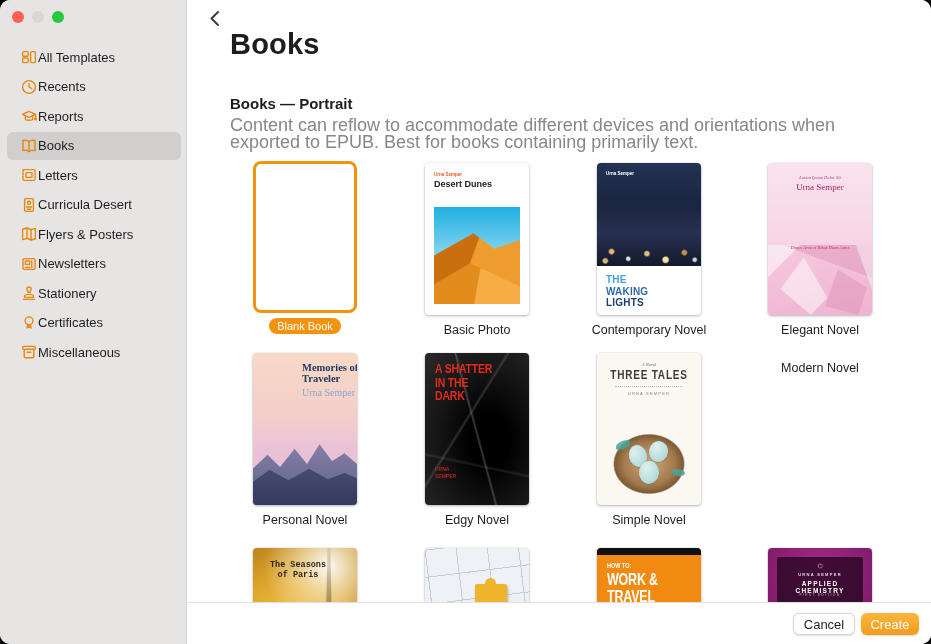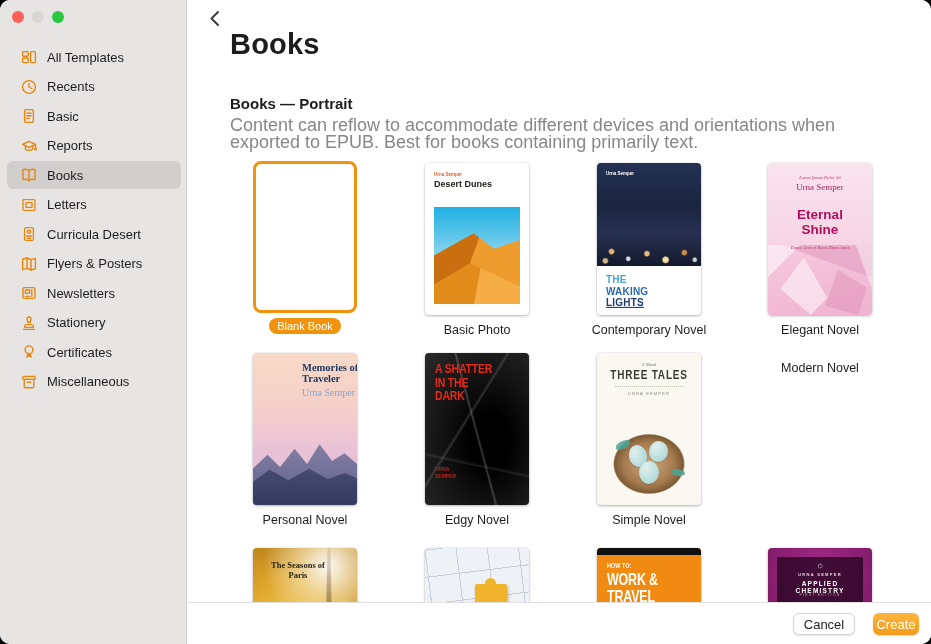--- a/index.html
+++ b/index.html
@@ -7,21 +7,21 @@
   .window{position:relative;width:931px;height:644px;border-radius:10px;overflow:hidden;background:#fff;}
 
   
   .sidebar{position:absolute;left:0;top:0;width:187px;height:644px;background:#e7e5e3;border-right:1px solid #d4d2d0;}
   .traffic{position:absolute;top:11px;left:12px;display:flex;gap:8px;}
   .tl{width:12px;height:12px;border-radius:50%;}
   .nav{position:absolute;top:43px;left:7px;right:5px;}
   .nav-row{display:flex;align-items:center;height:28px;margin-bottom:1.5px;border-radius:6px;padding-left:13px;cursor:default;}
   .nav-row.selected{background:#d1cfcd;}
   .nav-row svg{width:18px;height:18px;flex:0 0 18px;}
-  .nav-label{margin-left:9px;font-size:13px;color:#1d1d1f;white-space:nowrap;}
+  .nav-label{font-size:13px;color:#1d1d1f;white-space:nowrap;}
   .ic{stroke:#e8860d;fill:none;stroke-width:1.4;stroke-linecap:round;stroke-linejoin:round;}
   .icf{fill:#e8860d;stroke:none;}
 
   
   .content{position:absolute;left:188px;top:0;width:743px;height:644px;background:#fff;overflow:hidden;}
   .back{position:absolute;left:16px;top:8px;width:20px;height:20px;display:flex;align-items:center;justify-content:center;}
   .page-title{position:absolute;left:42px;top:28px;font-size:29px;font-weight:700;color:#1d1d1f;letter-spacing:.2px;}
   .sec-title{position:absolute;left:42px;top:95px;font-size:15px;font-weight:700;color:#1d1d1f;}
   .sec-desc{position:absolute;left:42px;top:117px;width:668px;font-size:18px;line-height:16.5px;color:#87878c;}
 
@@ -46,21 +46,21 @@
       radial-gradient(circle at 14% 86%,rgba(245,190,110,.95) 0 2px,rgba(245,190,110,0) 3.5px),
       radial-gradient(circle at 30% 93%,rgba(255,255,255,.85) 0 1.5px,rgba(255,255,255,0) 3px),
       radial-gradient(circle at 48% 88%,rgba(250,205,130,.9) 0 2px,rgba(250,205,130,0) 3.5px),
       radial-gradient(circle at 66% 94%,rgba(255,235,170,.95) 0 2.5px,rgba(255,235,170,0) 4px),
       radial-gradient(circle at 84% 87%,rgba(235,160,70,.85) 0 2px,rgba(235,160,70,0) 3.5px),
       radial-gradient(circle at 94% 94%,rgba(255,255,255,.8) 0 1.5px,rgba(255,255,255,0) 3px),
       radial-gradient(circle at 8% 95%,rgba(255,220,150,.8) 0 2px,rgba(255,220,150,0) 3.5px),
       linear-gradient(#233254 0%,#1a2540 40%,#283052 68%,#131a2c 100%);}
   .cn-author{position:absolute;top:8px;left:9px;font-size:4.5px;font-weight:700;color:#fff;}
   .cn-title{position:absolute;left:9px;bottom:7px;font-weight:800;font-size:10px;line-height:10.5px;letter-spacing:.2px;transform:scaleY(1.1);transform-origin:bottom left;}
-  .cn-t1{color:#4aa0d8;display:block;} .cn-t2{color:#2a6bb0;display:block;} .cn-t3{color:#1d3d6e;display:block;text-decoration:underline;}
+  .cn-t1{color:#4aa0d8;display:block;} .cn-t2{color:#2a6bb0;display:block;} .cn-t3{color:#1d3d6e;display:block;}
 
   
   .cv-elegant{background:linear-gradient(#f9e3ee 0%,#f7d6e5 48%,#f3c3da 100%);}
   .el-crystal{position:absolute;left:0;right:0;bottom:0;height:46%;
     background:linear-gradient(135deg,rgba(255,255,255,.55) 18%,rgba(255,255,255,0) 19%),
       linear-gradient(250deg,rgba(255,255,255,.45) 12%,rgba(255,255,255,0) 13%),
       linear-gradient(200deg,rgba(222,150,186,.5) 30%,rgba(222,150,186,0) 31%),
       linear-gradient(165deg,#f6cadf 0%,#efb2d0 100%);}
   .el-shard1{position:absolute;bottom:0;left:12%;width:45%;height:38%;background:rgba(255,255,255,.5);clip-path:polygon(50% 0,100% 70%,65% 100%,0 55%);}
   .el-shard2{position:absolute;bottom:0;right:5%;width:40%;height:30%;background:rgba(214,130,170,.35);clip-path:polygon(30% 0,100% 40%,80% 100%,0 80%);}
@@ -108,21 +108,21 @@
   .mn-trees{position:absolute;left:0;right:0;bottom:0;height:44%;background:#0f1b26;clip-path:polygon(0 100%,0 52%,5% 58%,9% 30%,13% 56%,18% 44%,22% 60%,27% 24%,31% 54%,35% 48%,39% 62%,45% 34%,49% 58%,55% 20%,59% 52%,63% 46%,67% 60%,73% 30%,77% 56%,81% 48%,85% 62%,91% 36%,95% 56%,100% 48%,100% 100%);}
   .mn-kicker{position:absolute;top:9px;width:100%;text-align:center;font-family:"Liberation Serif",serif;font-style:italic;font-size:5px;color:#f2efe8;}
   .mn-title{position:absolute;top:16px;left:50%;transform:translateX(-50%) scaleY(1.1);transform-origin:top center;width:66px;text-align:center;font-weight:800;font-size:9.5px;line-height:10px;letter-spacing:.3px;color:#fff;}
   .mn-author{position:absolute;bottom:10px;width:100%;text-align:center;font-size:4px;letter-spacing:1px;color:#cbb9a4;}
 
   
   .cv-seasons{background:
       radial-gradient(circle at 72% 12%,rgba(255,255,255,.95) 0%,rgba(255,244,210,.55) 20%,rgba(255,244,210,0) 42%),
       radial-gradient(circle at 30% 55%,#f3c94e 0%,#dca32a 48%,#b47c16 90%);}
   .ss-tower{position:absolute;right:20%;top:0;bottom:0;width:14%;background:linear-gradient(rgba(120,95,60,.15),rgba(105,82,48,.6) 45%,rgba(88,64,34,.75));clip-path:polygon(40% 0,60% 0,82% 100%,18% 100%);filter:blur(.6px);}
-  .ss-title{position:absolute;top:13px;left:14px;width:62px;text-align:center;font-family:Liberation Serif, serif;font-weight:700;font-size:8.5px;line-height:9.5px;color:#2c2619;}
+  .ss-title{position:absolute;top:13px;left:14px;width:62px;text-align:center;font-family:Liberation Mono, monospace;font-weight:700;font-size:8.5px;line-height:9.5px;color:#2c2619;}
 
   
   .cv-puzzle{background:#eef1f5;}
   .pz-lines{position:absolute;inset:-20%;background:
       repeating-linear-gradient(rgba(0,0,0,0) 0 26px,#c6cdd8 26px 27px),
       repeating-linear-gradient(90deg,rgba(0,0,0,0) 0 30px,#c6cdd8 30px 31px);
       transform:rotate(-7deg);}
   .pz-piece{position:absolute;top:36px;left:50px;width:32px;height:20px;background:#f0b42c;border-radius:2px;box-shadow:1px 2px 3px rgba(110,90,40,.45);}
   .pz-piece::before{content:'';position:absolute;top:-6px;left:10px;width:11px;height:11px;border-radius:50%;background:#f0b42c;}
 
@@ -140,21 +140,21 @@
   .ch-band{position:absolute;left:9px;right:9px;top:9px;height:56px;background:rgba(42,6,35,.82);border-radius:2px;}
   .ch-mol{position:absolute;top:5px;width:100%;text-align:center;font-size:6px;color:#d9a8cc;}
   .ch-author{position:absolute;top:15px;width:100%;text-align:center;font-weight:700;font-size:4px;letter-spacing:1.3px;color:#e8d3e2;}
   .ch-title{position:absolute;top:23px;width:100%;text-align:center;font-weight:800;font-size:6.5px;letter-spacing:1.2px;color:#fff;}
   .ch-edition{position:absolute;top:36px;width:100%;text-align:center;font-size:3.5px;letter-spacing:1.2px;color:#c9a0bd;}
 
   
   .footer{position:absolute;left:0;right:0;bottom:0;height:42px;background:#fff;border-top:1px solid #e2e0df;z-index:5;padding-left:36px;}
   .btn{position:absolute;top:10px;height:22px;border-radius:6px;font-size:13px;display:flex;align-items:center;justify-content:center;cursor:default;}
   .btn-cancel{right:76px;width:62px;background:#fff;border:1px solid #d6d6d6;color:#1d1d1f;box-shadow:0 .5px 1.5px rgba(0,0,0,.12);}
-  .btn-create{right:12px;width:46px;background:linear-gradient(#fcb53c,#f29c1c);border:none;color:#fff;box-shadow:0 .5px 1.5px rgba(0,0,0,.15);text-align:right;}
+  .btn-create{right:12px;width:58px;background:linear-gradient(#fcb53c,#f29c1c);border:none;color:#fff;box-shadow:0 .5px 1.5px rgba(0,0,0,.15);text-align:right;}
 </style>
 </head>
 <body>
 
 <div class="window">
 
   <div class="sidebar">
     <div class="traffic">
       <div class="tl" style="background:#ff5f57"></div>
       <div class="tl" style="background:#d9d7d6"></div>
@@ -173,29 +173,20 @@
         <span class="nav-label">All Templates</span>
       </div>
       <div class="nav-row">
         <svg viewBox="0 0 18 18">
             <g class="ic">
               <circle cx="9" cy="9" r="6.4"></circle>
               <path d="M9 5.6 V9 L11.8 10.6"></path>
             </g>
           </svg>
         <span class="nav-label">Recents</span>
-      </div>
-      <div class="nav-row">
-        <svg viewBox="0 0 18 18">
-            <g class="ic">
-              <rect x="4.6" y="2.6" width="8.8" height="12.8" rx="1.4"></rect>
-              <path d="M6.8 6.2 h4.4 M6.8 8.8 h4.4 M6.8 11.4 h2.6"></path>
-            </g>
-          </svg>
-        <span class="nav-label">Basic</span>
       </div>
       <div class="nav-row">
         <svg viewBox="0 0 18 18">
             <g class="ic">
               <path d="M2.5 7.4 L9 4.4 L15.5 7.4 L9 10.4 Z"></path>
               <path d="M5.4 9.1 v2.9 c0 1.7 7.2 1.7 7.2 0 V9.1"></path>
               <path d="M15.5 7.4 v3.4"></path>
               <circle cx="15.5" cy="12" r=".8"></circle>
             </g>
           </svg>
@@ -319,24 +310,20 @@
       <div class="cap">Contemporary Novel</div>
     </div>
 
     <div class="cell" style="left:562px;top:163px">
       <div class="cover cv-elegant">
         <div class="el-crystal"></div>
         <div class="el-shard1"></div>
         <div class="el-shard2"></div>
         <div class="el-kicker">Lorem Ipsum Dolor Sit</div>
         <div class="el-author">Urna Semper</div>
-        <div class="el-title">
-          <span>Eternal</span><br>
-          <span>Shine</span>
-        </div>
         <div class="el-sub">Donec Arcu et Risus Diam Amet</div>
       </div>
       <div class="cap">Elegant Novel</div>
     </div>
 
     <div class="cell" style="left:47px;top:353px">
       <div class="cover cv-personal">
         <div class="pn-mtn1"></div>
         <div class="pn-mtn2"></div>
         <div class="pn-text">

